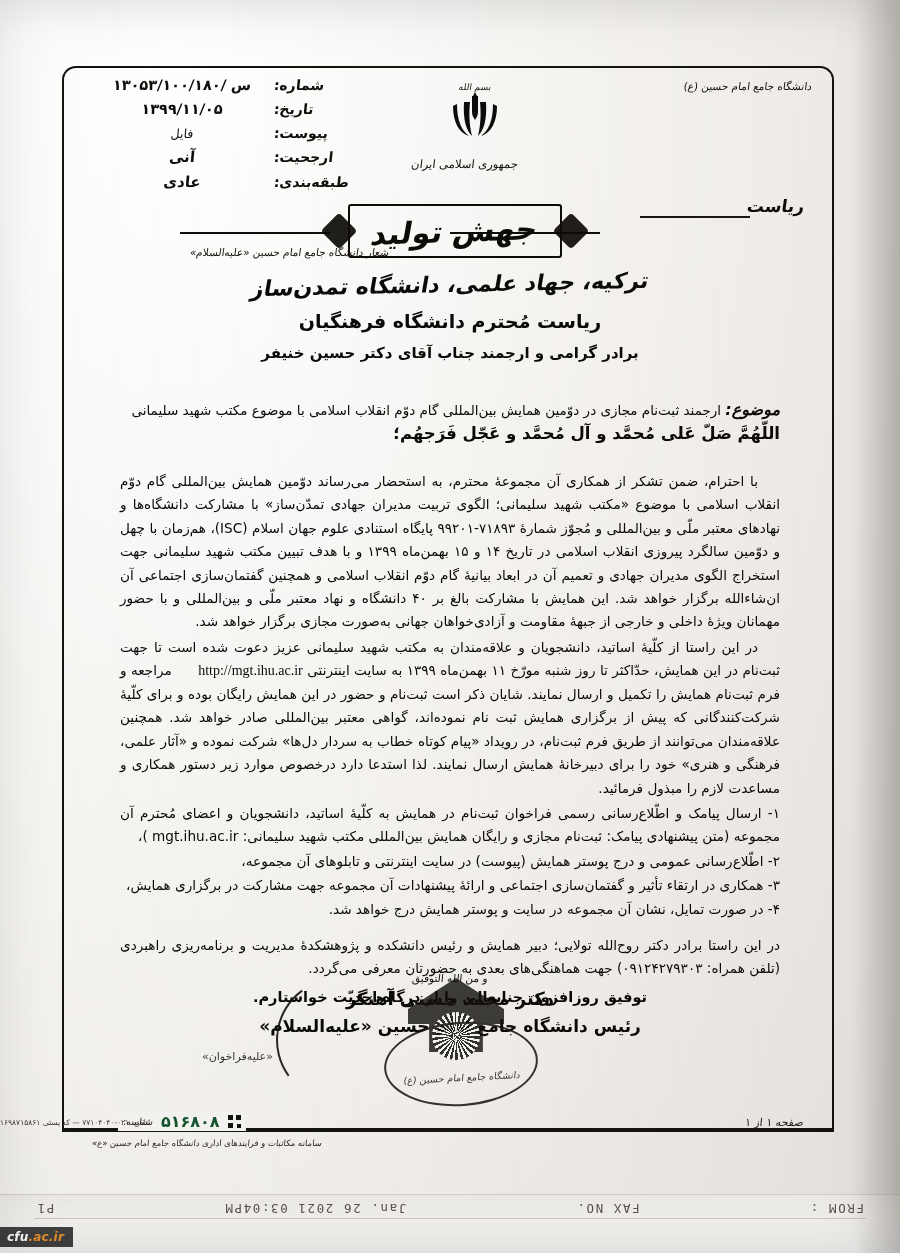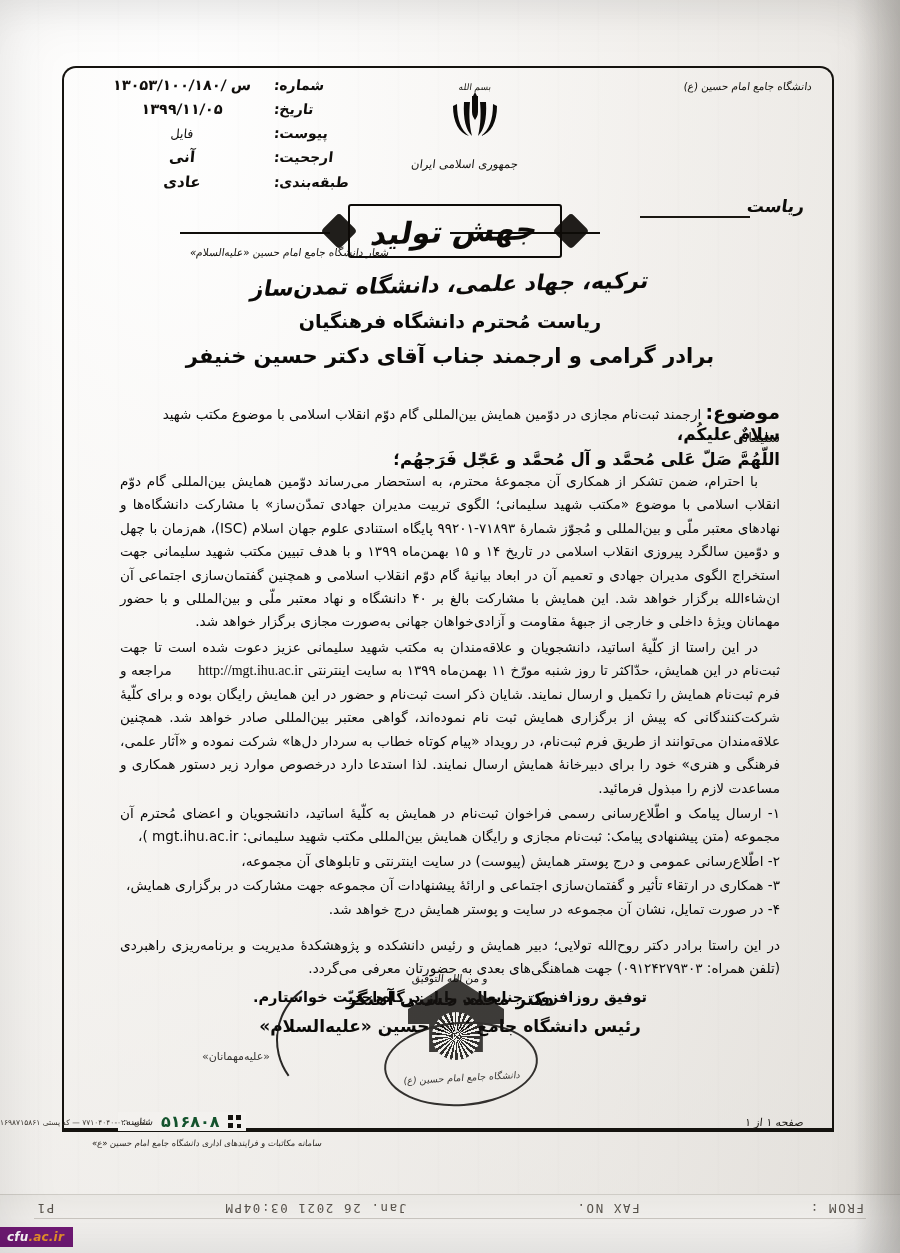--- a/index.html
+++ b/index.html
@@ -115,28 +115,28 @@
 
   
   .addr{
     position:absolute;left:62px;right:62px;top:272px;text-align:center;color:#0b0a08;
   }
   .addr .hand{
     font-size:22px;font-weight:700;transform:skewX(-11deg) rotate(-1.2deg);
     letter-spacing:.5px;margin-bottom:13px;
   }
   .addr .l1{font-size:19px;font-weight:800;margin-bottom:12px;letter-spacing:.2px;}
-  .addr .l2{font-size:21px;font-weight:800;letter-spacing:.2px;}
+  .addr .l2{font-size:15px;font-weight:800;letter-spacing:.2px;}
 
   
   .subject{
     position:absolute;left:120px;right:120px;top:398px;
     font-size:13.5px;color:#0b0a08;text-align:right;line-height:1.5;
   }
-  .subject b{font-weight:800;font-size:19px;}
+  .subject b{font-weight:800;font-size:16px;font-style:italic;}
 
   .greet{
     position:absolute;right:120px;top:424px;text-align:right;color:#0b0a08;
   }
   .greet .g1{font-size:17px;font-weight:800;margin-bottom:6px;}
   .greet .g2{font-size:16.5px;font-weight:800;}
 
   
   .body{
     position:absolute;left:120px;right:120px;top:470px;width:660px;
@@ -244,21 +244,21 @@
     font-family:"DejaVu Sans Mono","Liberation Mono",monospace;
     font-size:12.5px;color:#57524b;letter-spacing:1.6px;
     display:flex;justify-content:space-between;
     padding:0 36px;box-sizing:border-box;direction:ltr;
   }
   .fax-rule{
     position:absolute;left:34px;right:34px;bottom:34px;height:1px;background:#b9b5ae;opacity:.7;
   }
   .watermark{
     position:absolute;left:0;bottom:6px;
-    background:#701a75;color:#ffffff;
+    background:#404040;color:#ffffff;
     font-family:"DejaVu Sans","Liberation Sans",sans-serif;
     font-size:12px;font-weight:800;font-style:italic;
     padding:3px 9px 3px 7px;direction:ltr;letter-spacing:.2px;
   }
   .watermark .dom{color:#e8922a;}
 
   .curl{
     position:absolute;right:0;top:0;width:46px;height:1253px;
     background:linear-gradient(to left, rgba(120,115,108,.30), rgba(120,115,108,0));
     pointer-events:none;
@@ -335,21 +335,20 @@
     <div class="l1">ریاست مُحترم دانشگاه فرهنگیان</div>
     <div class="l2">برادر گرامی و ارجمند جناب آقای دکتر حسین خنیفر</div>
   </div>
 
   <div class="subject">
     <b>موضوع:</b>
     <span>ارجمند ثبت‌نام مجازی در دوّمین همایش بین‌المللی گام دوّم انقلاب اسلامی با موضوع مکتب شهید سلیمانی</span>
   </div>
 
   <div class="greet">
-    <div class="g1">سلامٌ علیکُم،</div>
     <div class="g2">اللّهُمَّ صَلّ عَلی مُحمَّد و آل مُحمَّد و عَجّل فَرَجهُم؛</div>
   </div>
 
   <div class="body">
     <p>با احترام، ضمن تشکر از همکاری آن مجموعهٔ محترم، به استحضار می‌رساند دوّمین همایش بین‌المللی گام دوّم انقلاب اسلامی با موضوع «مکتب شهید سلیمانی؛ الگوی تربیت مدیران جهادی تمدّن‌ساز» با مشارکت دانشگاه‌ها و نهادهای معتبر ملّی و بین‌المللی و مُجوّز شمارهٔ ۷۱۸۹۳-۹۹۲۰۱ پایگاه استنادی علوم جهان اسلام (ISC)، هم‌زمان با چهل و دوّمین سالگرد پیروزی انقلاب اسلامی در تاریخ ۱۴ و ۱۵ بهمن‌ماه ۱۳۹۹ و با هدف تبیین مکتب شهید سلیمانی جهت استخراج الگوی مدیران جهادی و تعمیم آن در ابعاد بیانیهٔ گام دوّم انقلاب اسلامی و همچنین گفتمان‌سازی اجتماعی آن ان‌شاءالله برگزار خواهد شد. این همایش با مشارکت بالغ بر ۴۰ دانشگاه و نهاد معتبر ملّی و بین‌المللی و با حضور مهمانان ویژهٔ داخلی و خارجی از جبههٔ مقاومت و آزادی‌خواهان جهانی به‌صورت مجازی برگزار خواهد شد.</p>
     <p>
       <span>در این راستا از کلّیهٔ اساتید، دانشجویان و علاقه‌مندان به مکتب شهید سلیمانی عزیز دعوت شده است تا جهت ثبت‌نام در این همایش، حدّاکثر تا روز شنبه مورّخ ۱۱ بهمن‌ماه ۱۳۹۹ به سایت اینترنتی </span><span class="url">http://mgt.ihu.ac.ir</span><span> مراجعه و فرم ثبت‌نام همایش را تکمیل و ارسال نمایند. شایان ذکر است ثبت‌نام و حضور در این همایش رایگان بوده و برای کلّیهٔ شرکت‌کنندگانی که پیش از برگزاری همایش ثبت نام نموده‌اند، گواهی معتبر بین‌المللی صادر خواهد شد. همچنین علاقه‌مندان می‌توانند از طریق فرم ثبت‌نام، در رویداد «پیام کوتاه خطاب به سردار دل‌ها» شرکت نموده و «آثار علمی، فرهنگی و هنری» خود را برای دبیرخانهٔ همایش ارسال نمایند. لذا استدعا دارد درخصوص موارد زیر دستور همکاری و مساعدت لازم را مبذول فرمائید.</span>
     </p>
     <ul class="list">
       <li>
@@ -379,21 +378,21 @@
     <div class="bism">و من الله التوفیق</div>
     <div class="name">دکتر محمد حسنی آهنگر</div>
     <div class="title">رئیس دانشگاه جامع امام حسین «علیه‌السلام»</div>
   </div>
   <div class="sign-flourish"></div>
   <div class="stamp">
     <div class="arch"></div>
     <div class="burst"></div>
     <div class="oval"></div>
     <div class="oval-txt">دانشگاه جامع امام حسین (ع)</div>
-    <div class="alayhi">«علیه‌مهمانان»</div>
+    <div class="alayhi">«علیه‌فراخوان»</div>
   </div>
 
   <div class="foot-rule"></div>
   <div class="tracking">
     <div class="qr"></div>
     <div class="num">۵۱۶۸۰۸</div>
     <div class="lab">شناسه:</div>
   </div>
   <div class="sys-line">سامانه مکاتبات و فرایندهای اداری دانشگاه جامع امام حسین «ع»</div>
   <div class="foot-center">تلفن: ۰۲۱-۷۷۱۰۴۰۴۰ — کد پستی ۱۶۹۸۷۱۵۸۶۱</div>

